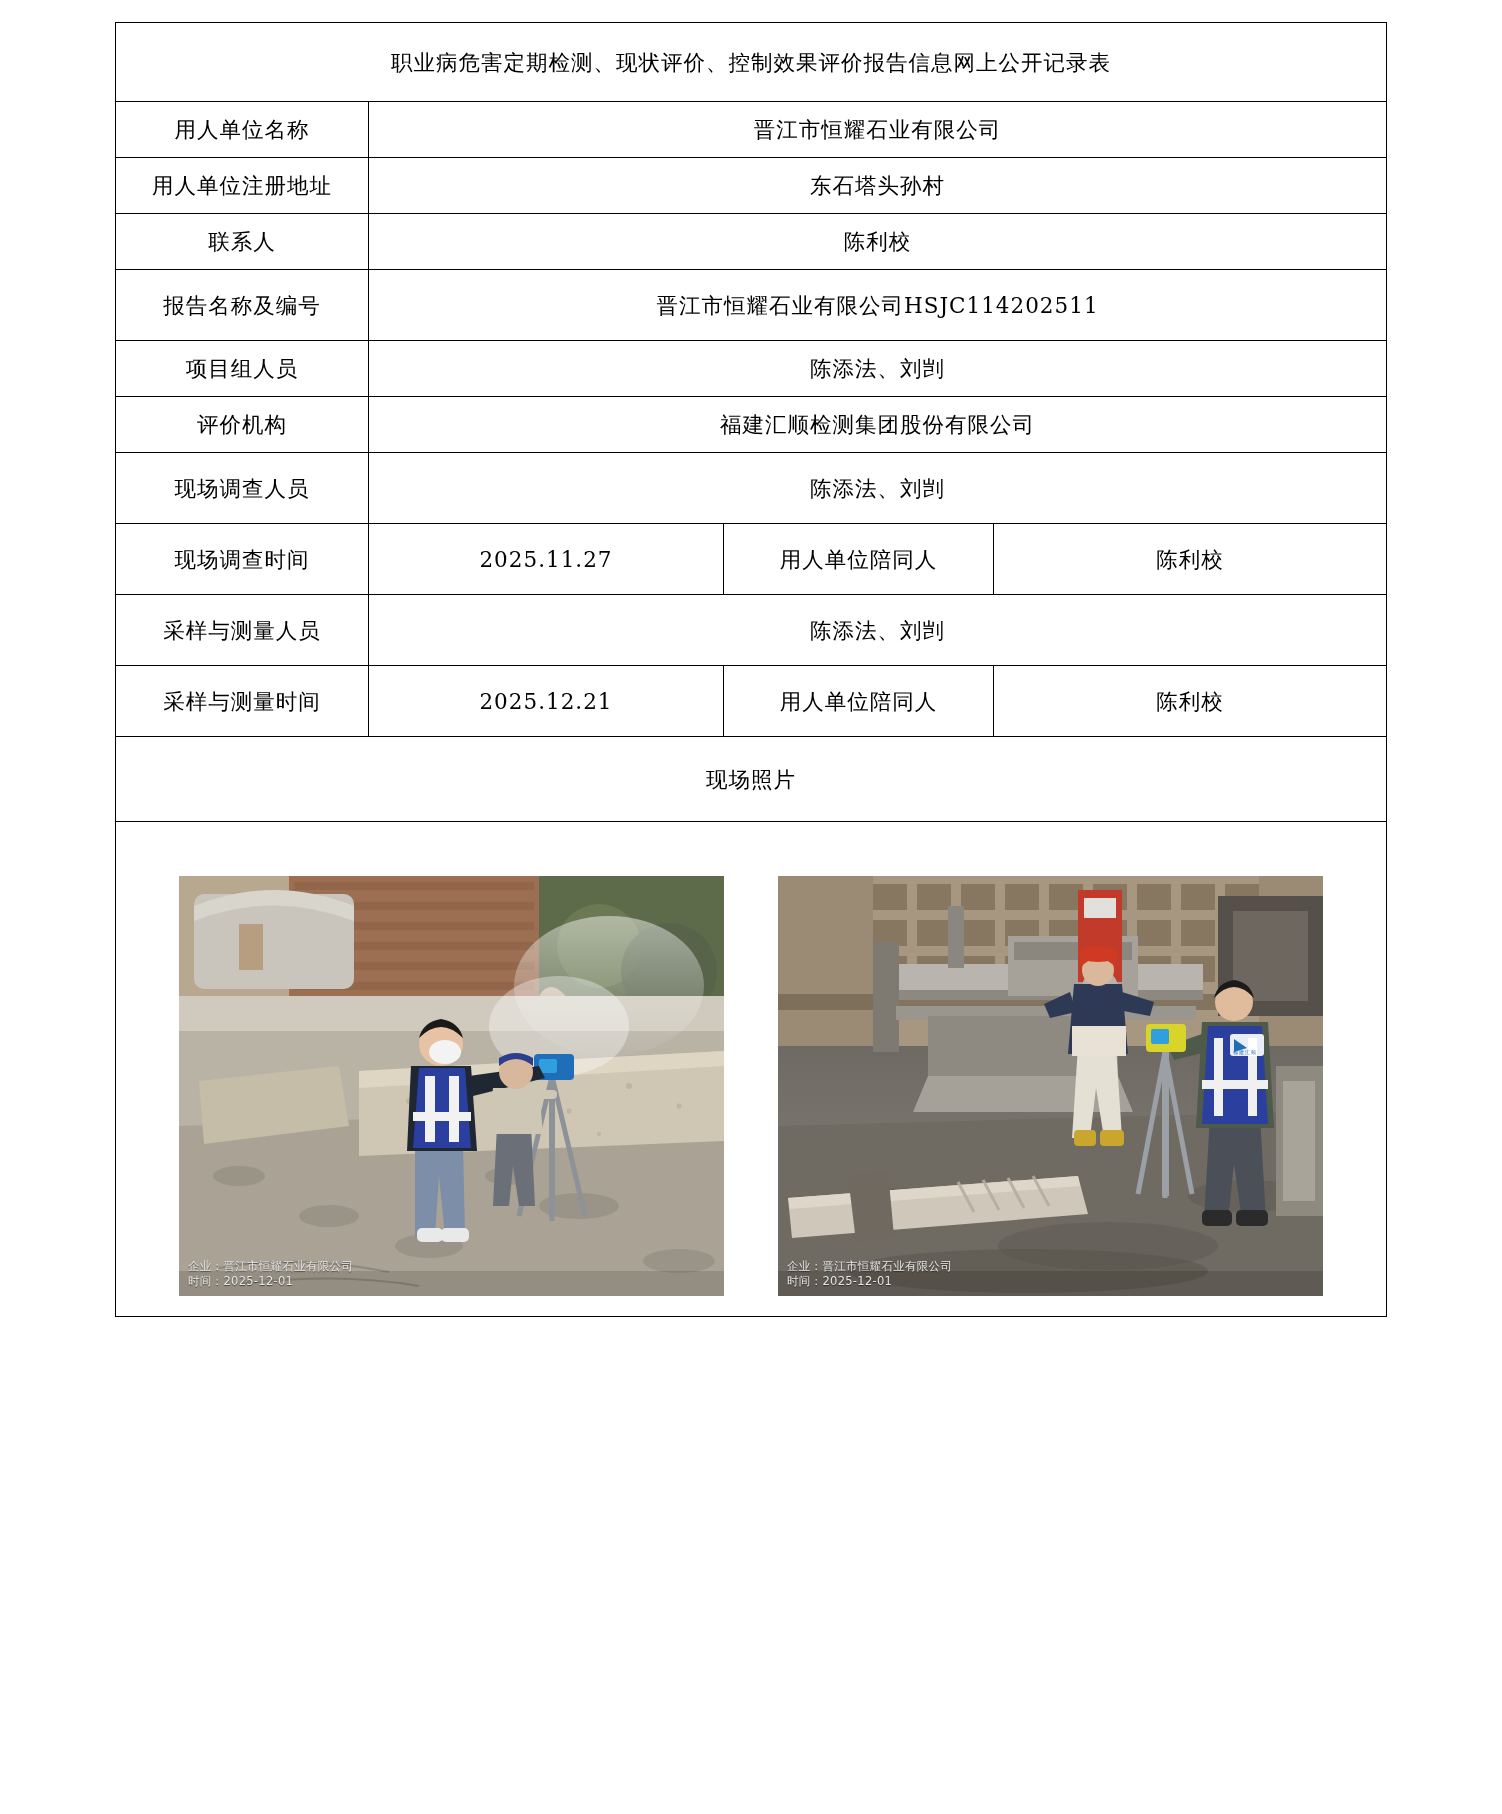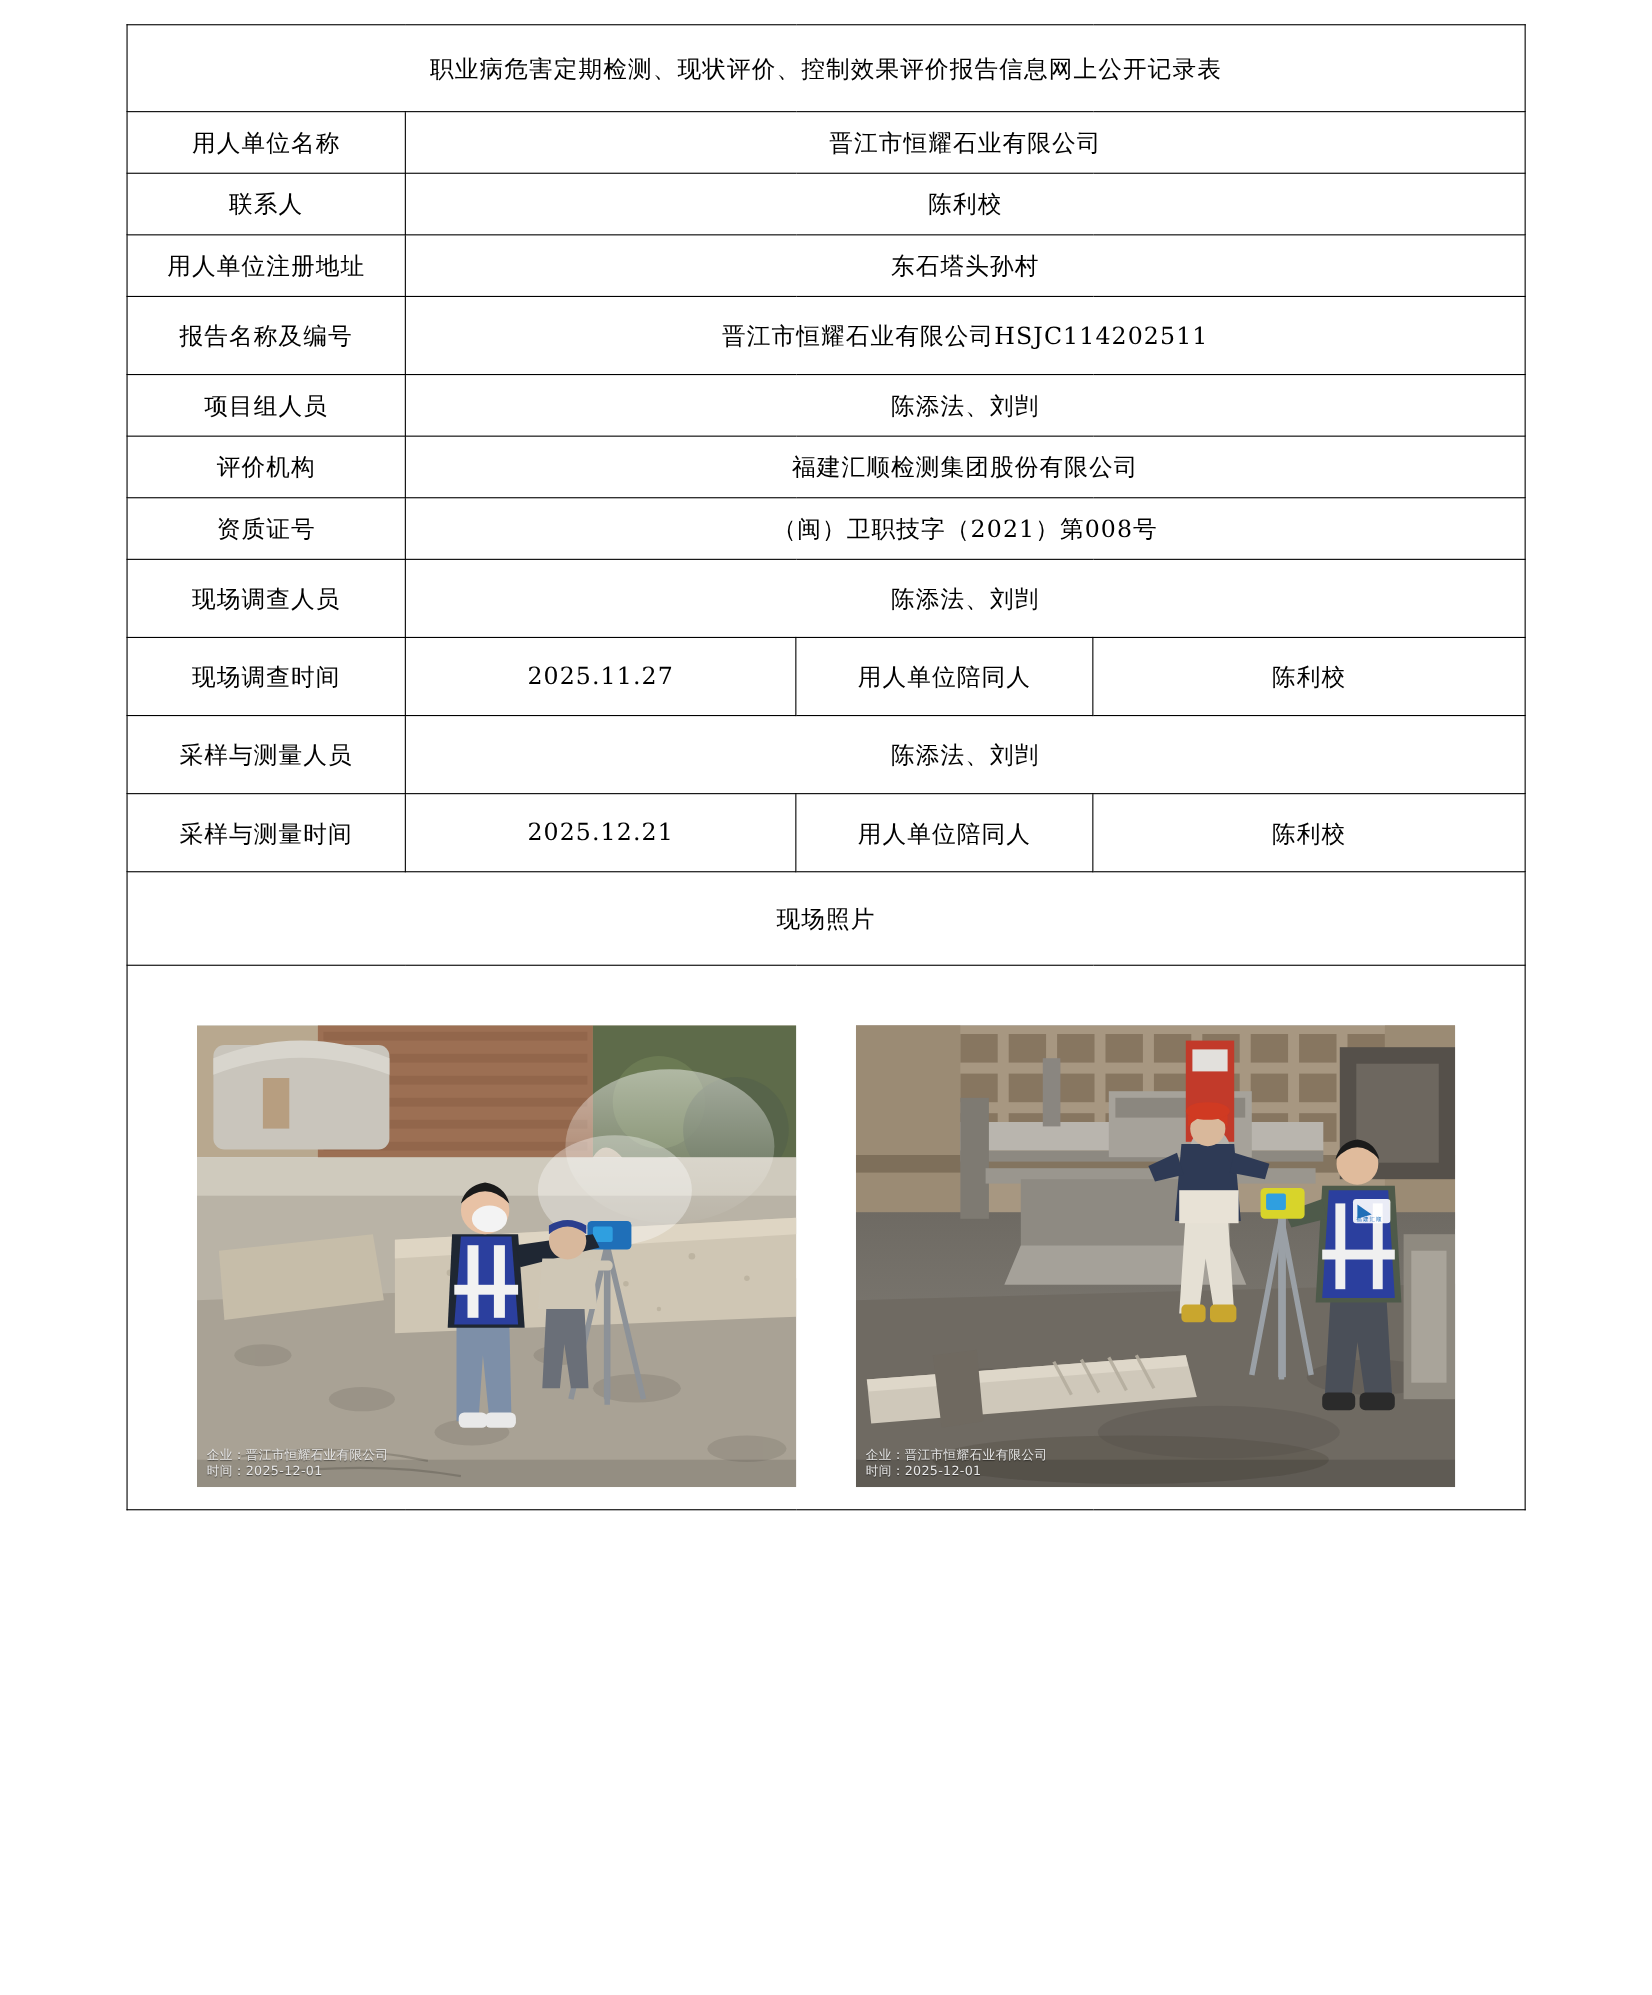--- a/index.html
+++ b/index.html
@@ -111,48 +111,44 @@
       <tr>
         <td class="title-cell" colspan="4">职业病危害定期检测、现状评价、控制效果评价报告信息网上公开记录表</td>
       </tr>
 
       <tr>
         <td class="label">用人单位名称</td>
         <td class="value" colspan="3">晋江市恒耀石业有限公司</td>
       </tr>
 
       <tr>
+        <td class="label">用人单位注册地址</td>
+        <td class="value" colspan="3">东石塔头孙村</td>
+      </tr>
+
+      <tr>
         <td class="label">联系人</td>
         <td class="value" colspan="3">陈利校</td>
       </tr>
 
       <tr>
-        <td class="label">用人单位注册地址</td>
-        <td class="value" colspan="3">东石塔头孙村</td>
-      </tr>
-
-      <tr>
         <td class="label tall">报告名称及编号</td>
         <td class="value tall" colspan="3">晋江市恒耀石业有限公司HSJC114202511</td>
       </tr>
 
       <tr>
         <td class="label">项目组人员</td>
         <td class="value" colspan="3">陈添法、刘剀</td>
       </tr>
 
       <tr>
         <td class="label">评价机构</td>
         <td class="value" colspan="3">福建汇顺检测集团股份有限公司</td>
       </tr>
 
-      <tr>
-        <td class="label">资质证号</td>
-        <td class="value" colspan="3">（闽）卫职技字（2021）第008号</td>
-      </tr>
 
       <tr>
         <td class="label tall">现场调查人员</td>
         <td class="value tall" colspan="3">陈添法、刘剀</td>
       </tr>
 
       <tr>
         <td class="label tall">现场调查时间</td>
         <td class="value tall">2025.11.27</td>
         <td class="value tall">用人单位陪同人</td>

